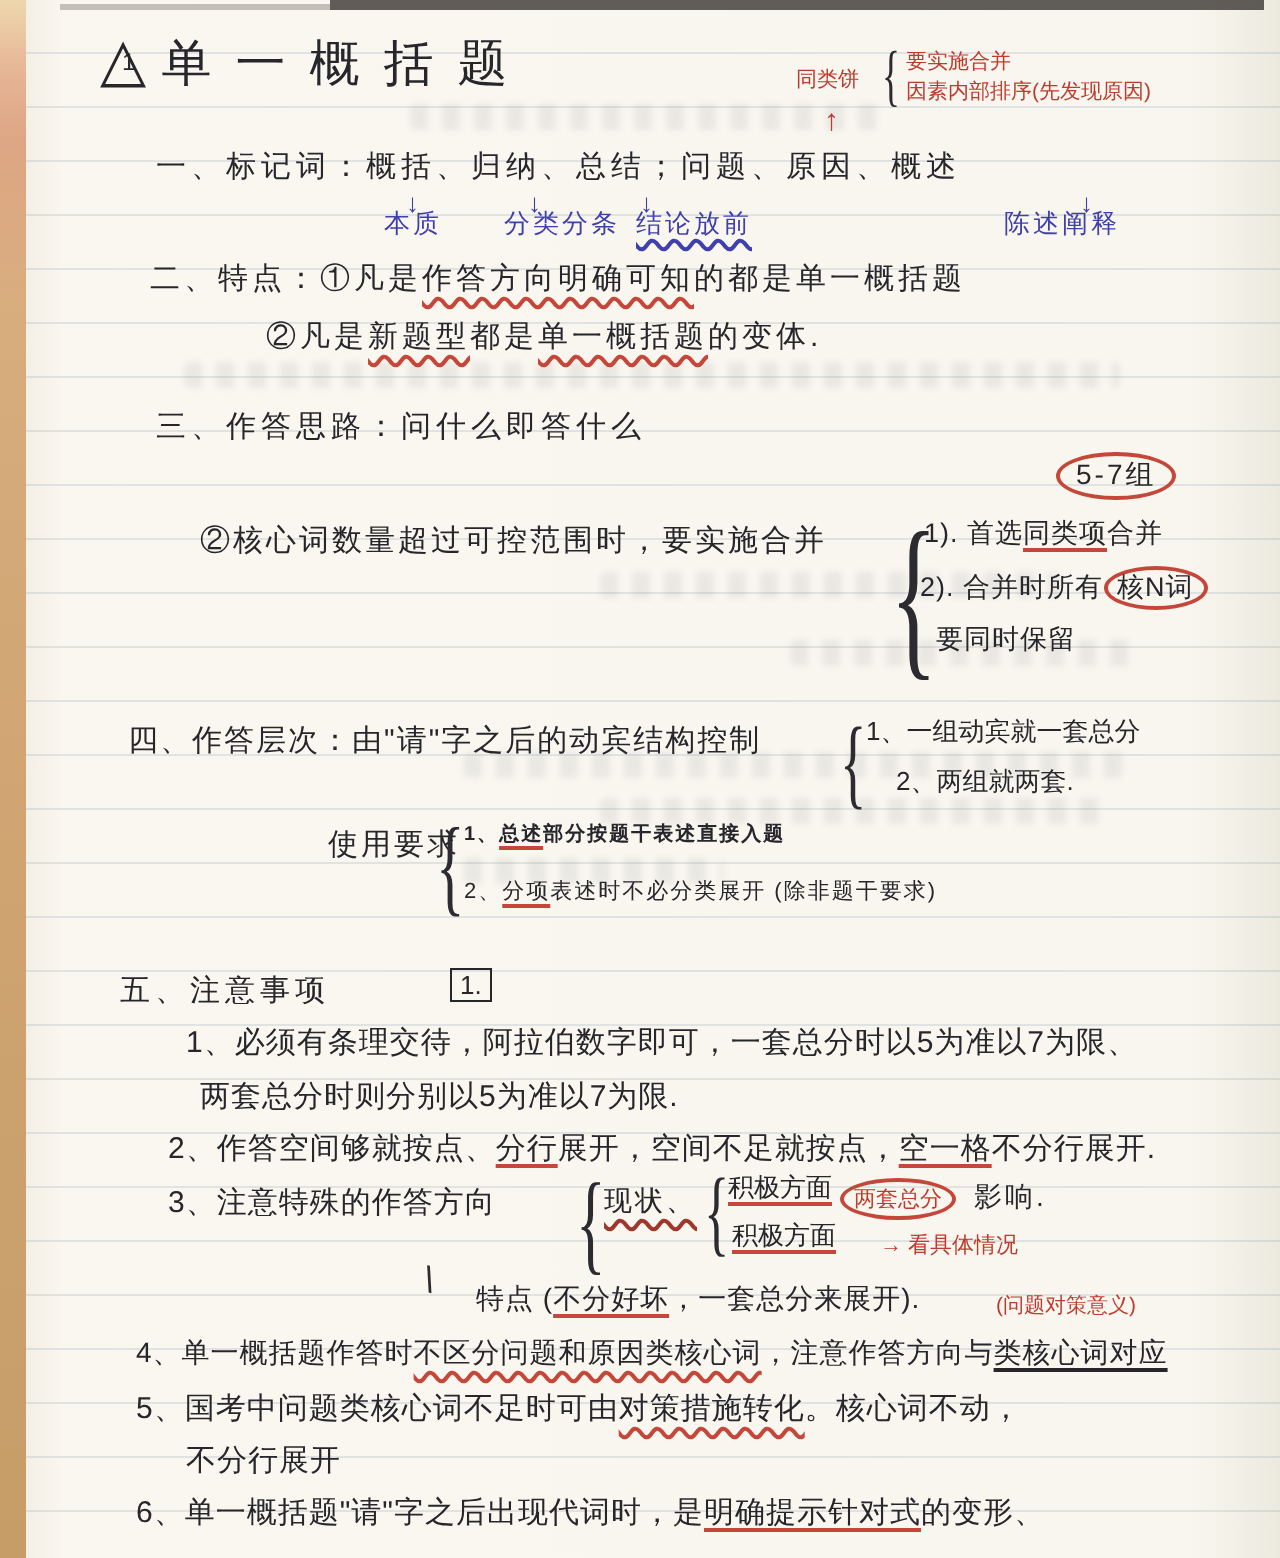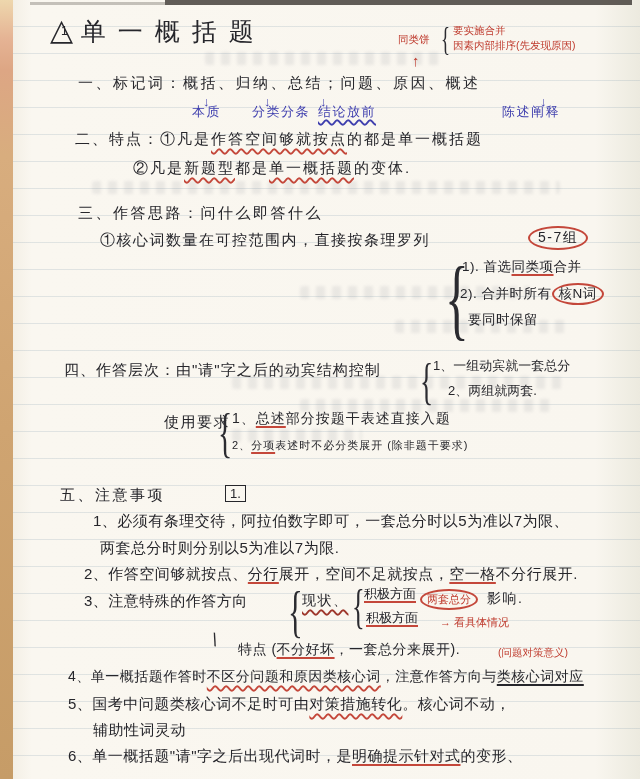--- a/index.html
+++ b/index.html
@@ -64,38 +64,38 @@
   <div class="line" style="left:78px;top:74px;letter-spacing:2.5px;">一、标记词：概括、归纳、总结；问题、原因、概述</div>
   <span class="arrow blue" style="left:203px;top:94px;">↓</span>
   <span class="arrow blue" style="left:264px;top:94px;">↓</span>
   <span class="arrow blue" style="left:320px;top:94px;">↓</span>
   <span class="arrow blue" style="left:540px;top:94px;">↓</span>
   <div class="line blue" style="left:192px;top:103px;font-size:13px;">本质</div>
   <div class="line blue" style="left:252px;top:103px;font-size:13px;">分类分条</div>
   <div class="line blue" style="left:318px;top:103px;font-size:13px;"><span class="u-wavy-blue">结论放前</span></div>
   <div class="line blue" style="left:502px;top:103px;font-size:13px;">陈述阐释</div>
 
-  <div class="line" style="left:75px;top:130px;letter-spacing:2px;"><span>二、特点：①凡是</span><span class="u-wavy">作答空间够就按点</span><span>的都是单一概括题</span></div>
+  <div class="line" style="left:75px;top:130px;letter-spacing:2px;"><span>二、特点：①凡是</span><span class="u-wavy">作答方向明确可知</span><span>的都是单一概括题</span></div>
   <div class="line" style="left:78px;top:204px;letter-spacing:2.5px;">三、作答思路：问什么即答什么</div>
 
   <div class="line" style="left:133px;top:159px;letter-spacing:2px;"><span>②凡是</span><span class="u-wavy">新题型</span><span>都是</span><span class="u-wavy">单一概括题</span><span>的变体.</span></div>
-  <div class="line" style="left:100px;top:231px;">①核心词数量在可控范围内，直接按条理罗列</div>
   <div class="line" style="left:528px;top:226px;font-size:14px;"><span class="oval">5-7组</span></div>
+  <div class="line" style="left:100px;top:261px;">②核心词数量超过可控范围时，要实施合并</div>
   <span class="brace" style="left:445px;top:254px;font-size:90px;">{</span>
   <div class="line" style="left:462px;top:258px;font-size:13.5px;letter-spacing:.5px;"><span>1). 首选</span><span class="u-red">同类项</span><span>合并</span></div>
   <div class="line" style="left:460px;top:283px;font-size:13.5px;letter-spacing:.5px;"><span>2). 合并时所有</span><span class="oval" style="padding:0 5px;">核N词</span></div>
   <div class="line" style="left:468px;top:311px;font-size:13.5px;letter-spacing:.5px;">要同时保留</div>
 
   <div class="line" style="left:64px;top:361px;letter-spacing:1px;">四、作答层次：由"请"字之后的动宾结构控制</div>
   <span class="brace" style="left:420px;top:356px;font-size:50px;">{</span>
   <div class="line" style="left:433px;top:357px;font-size:13px;letter-spacing:0;">1、一组动宾就一套总分</div>
   <div class="line" style="left:448px;top:382px;font-size:13px;letter-spacing:0;">2、两组就两套.</div>
   <div class="line" style="left:164px;top:413px;">使用要求</div>
   <span class="brace" style="left:218px;top:406px;font-size:54px;">{</span>
-  <div class="line" style="left:232px;top:410px;font-size:14px;letter-spacing:1px;"><span>1、</span><span class="u-red">总述</span><span>部分按题干表述直接入题</span></div>
+  <div class="line" style="left:232px;top:410px;font-size:10px;letter-spacing:1px;font-weight:bold;"><span>1、</span><span class="u-red">总述</span><span>部分按题干表述直接入题</span></div>
   <div class="line" style="left:232px;top:438px;font-size:11px;letter-spacing:1px;"><span>2、</span><span class="u-red">分项</span><span>表述时不必分类展开 (除非题干要求)</span></div>
 
   <div class="line" style="left:60px;top:486px;letter-spacing:2.5px;">五、注意事项</div>
   <div class="line" style="left:225px;top:484px;"><span class="box1">1.</span></div>
   <div class="line" style="left:93px;top:512px;letter-spacing:.5px;">1、必须有条理交待，阿拉伯数字即可，一套总分时以5为准以7为限、</div>
   <div class="line" style="left:100px;top:539px;letter-spacing:.5px;">两套总分时则分别以5为准以7为限.</div>
   <div class="line" style="left:84px;top:565px;letter-spacing:.5px;"><span>2、作答空间够就按点、</span><span class="u-red">分行</span><span>展开，空间不足就按点，</span><span class="u-red">空一格</span><span>不分行展开.</span></div>
   <div class="line" style="left:84px;top:592px;letter-spacing:.5px;">3、注意特殊的作答方向</div>
   <span class="brace" style="left:288px;top:584px;font-size:56px;">{</span>
   <div class="line" style="left:302px;top:592px;font-size:14px;"><span class="u-wavy-dk">现状、</span></div>
@@ -103,15 +103,15 @@
   <div class="line" style="left:364px;top:585px;font-size:13px;letter-spacing:0;"><span class="u-red">积极方面</span></div>
   <div class="line" style="left:366px;top:609px;font-size:13px;letter-spacing:0;"><span class="u-red">积极方面</span></div>
   <div class="line red" style="left:420px;top:589px;font-size:11px;letter-spacing:0;"><span class="oval" style="padding:1px 5px;">两套总分</span></div>
   <div class="line" style="left:487px;top:590px;font-size:14px;">影响.</div>
   <div class="line red" style="left:440px;top:615px;font-size:11px;letter-spacing:0;">→ 看具体情况</div>
   <span class="arrow" style="left:212px;top:630px;font-size:18px;color:#2b2b30;transform:rotate(12deg);">\</span>
   <div class="line" style="left:238px;top:641px;font-size:14px;letter-spacing:.5px;"><span>特点 (</span><span class="u-red">不分好坏</span><span>，一套总分来展开).</span></div>
   <div class="line red" style="left:498px;top:646px;font-size:10.5px;letter-spacing:0;">(问题对策意义)</div>
   <div class="line mid" style="left:68px;top:668px;"><span>4、单一概括题作答时</span><span class="u-wavy">不区分问题和原因类核心词</span><span>，注意作答方向与</span><span class="u-black">类核心词对应</span></div>
   <div class="line" style="left:68px;top:695px;letter-spacing:.5px;"><span>5、国考中问题类核心词不足时可由</span><span class="u-wavy">对策措施转化</span><span>。核心词不动，</span></div>
-  <div class="line" style="left:93px;top:721px;letter-spacing:.5px;">辅助性词灵动</div>
+  <div class="line" style="left:93px;top:721px;letter-spacing:.5px;">不分行展开</div>
   <div class="line" style="left:68px;top:747px;letter-spacing:.5px;"><span>6、单一概括题"请"字之后出现代词时，是</span><span class="u-red">明确提示针对式</span><span>的变形、</span></div>
 </div>
 
 </body></html>

